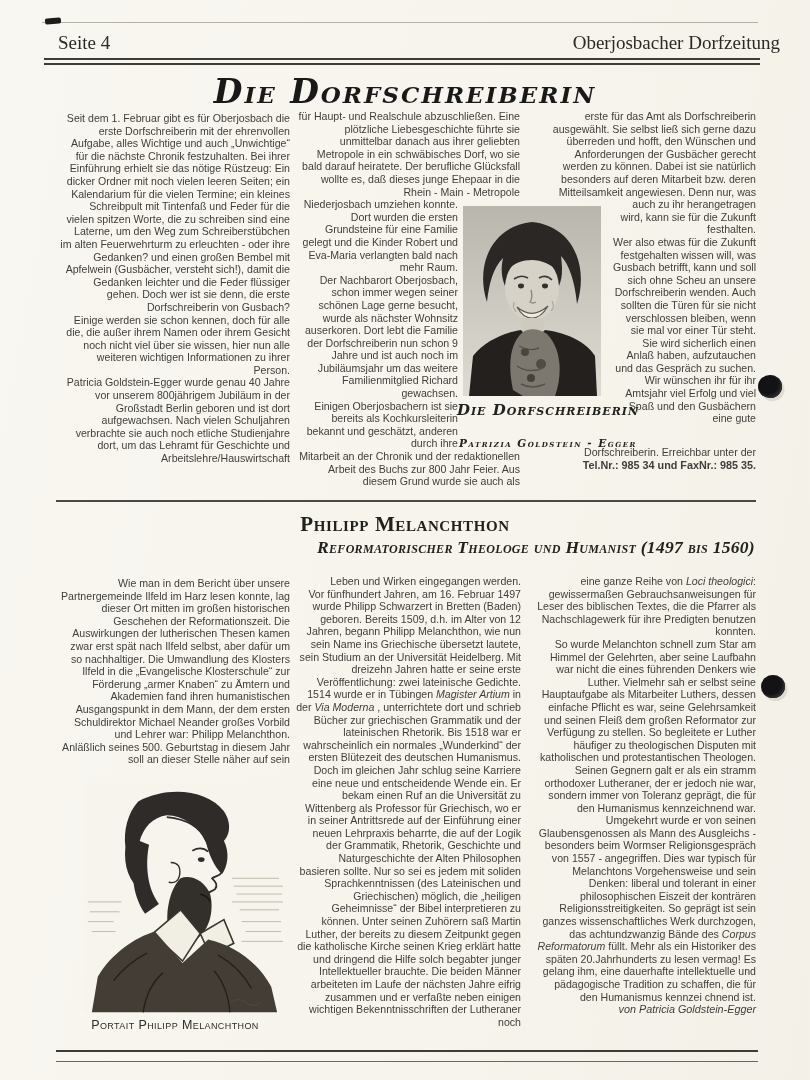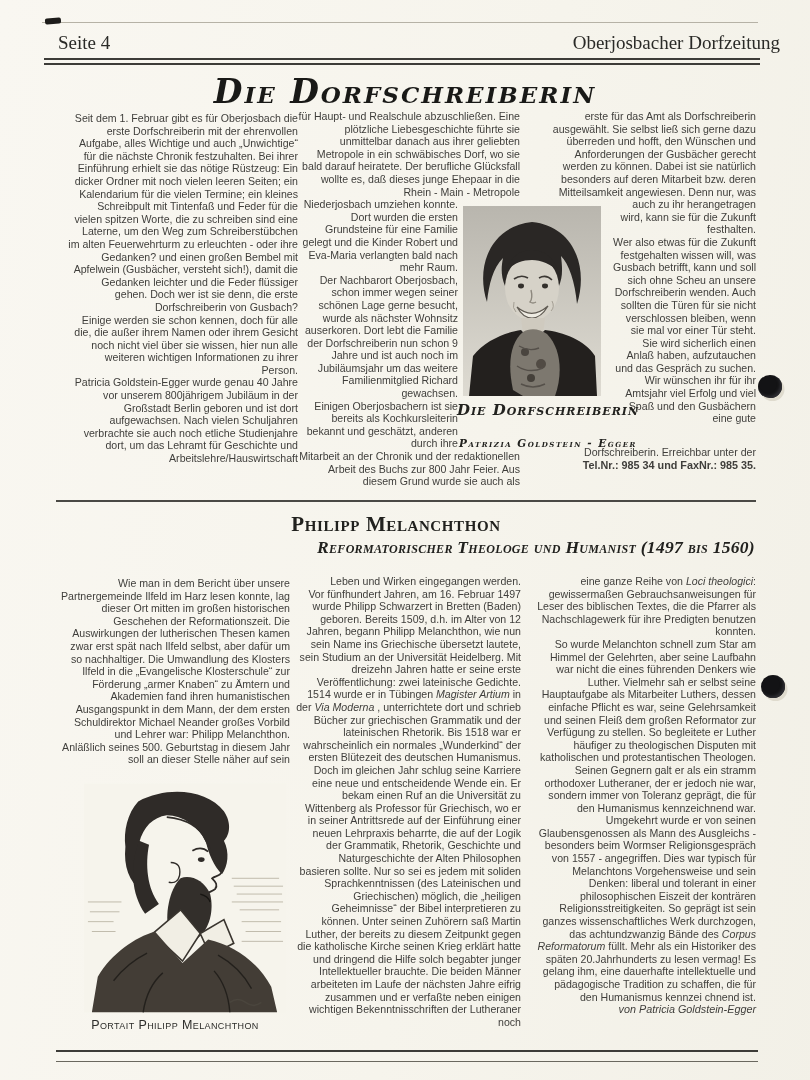--- a/index.html
+++ b/index.html
@@ -21,30 +21,30 @@
   .rule{position:absolute;background:#3d3c38;}
   .head-rule-a{left:44px;top:58px;width:716px;height:2px;}
   .head-rule-b{left:44px;top:63px;width:716px;height:2px;}
   .divider-rule{left:56px;top:500px;width:700px;height:2px;background:#4a4945;}
   .bottom-rule-a{left:56px;top:1050px;width:702px;height:2px;}
   .bottom-rule-b{left:56px;top:1061px;width:702px;height:1px;background:#6a685f;}
   
   .a1-title{position:absolute;left:55px;top:72px;width:700px;text-align:center;
         font-family:"DejaVu Serif",serif;font-style:italic;font-weight:bold;font-variant:small-caps;
         font-size:33px;letter-spacing:2px;color:#191917;}
-  .a2-title{position:absolute;left:46px;top:512px;width:700px;text-align:center;
+  .a2-title{position:absolute;left:55px;top:512px;width:700px;text-align:center;
         font-family:"Liberation Serif",serif;font-weight:bold;font-variant:small-caps;
         font-size:21px;letter-spacing:.6px;color:#21211e;}
   .a2-subtitle{position:absolute;left:55px;top:537px;width:700px;text-align:right;
         font-family:Liberation Serif, serif;font-weight:bold;font-style:italic;font-variant:small-caps;
         font-size:17.5px;letter-spacing:.3px;color:#21211e;}
   
   .col{position:absolute;font-size:10.6px;line-height:12.6px;text-align:justify;}
   .col p{margin:0;text-align:right;}
-  .a1c1{left:68px;top:112px;width:230px;}
+  .a1c1{left:60px;top:112px;width:230px;}
   .a1c2{left:295px;top:110px;width:225px;}
   .a1c3{left:537px;top:110px;width:219px;}
   .a2c1{left:60px;top:577px;width:230px;}
   .a2c2{left:295px;top:575px;width:226px;}
   .a2c3{left:537px;top:575px;width:219px;}
   .prewrap{white-space:pre-line;}
   .sp-r{float:right;width:62px;height:248px;}
   .sp-l{float:left;width:76px;height:248px;}
   .clear{clear:both;}
   .bold{font-weight:bold;font-size:10.8px;}

